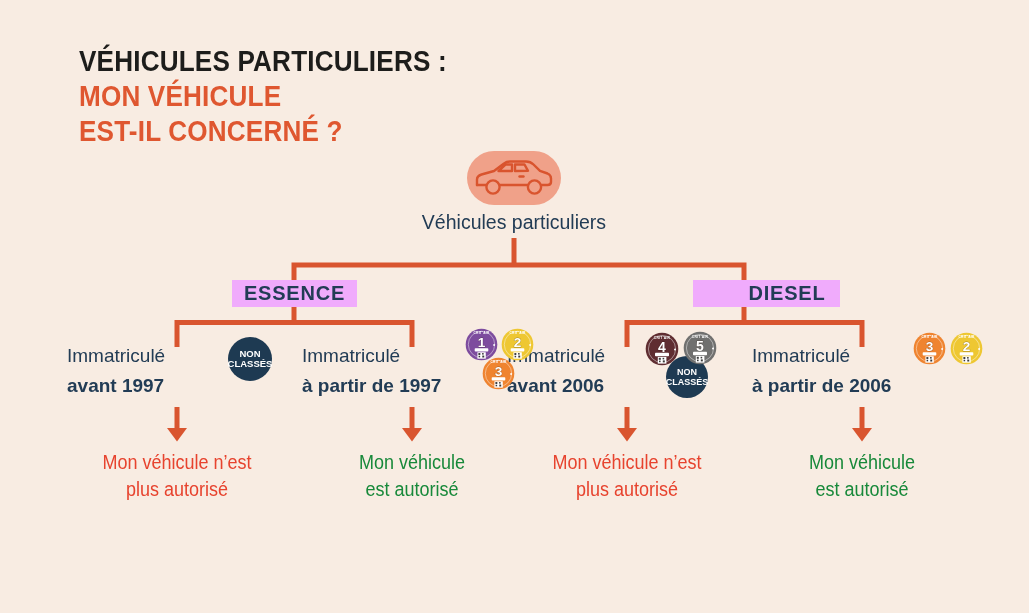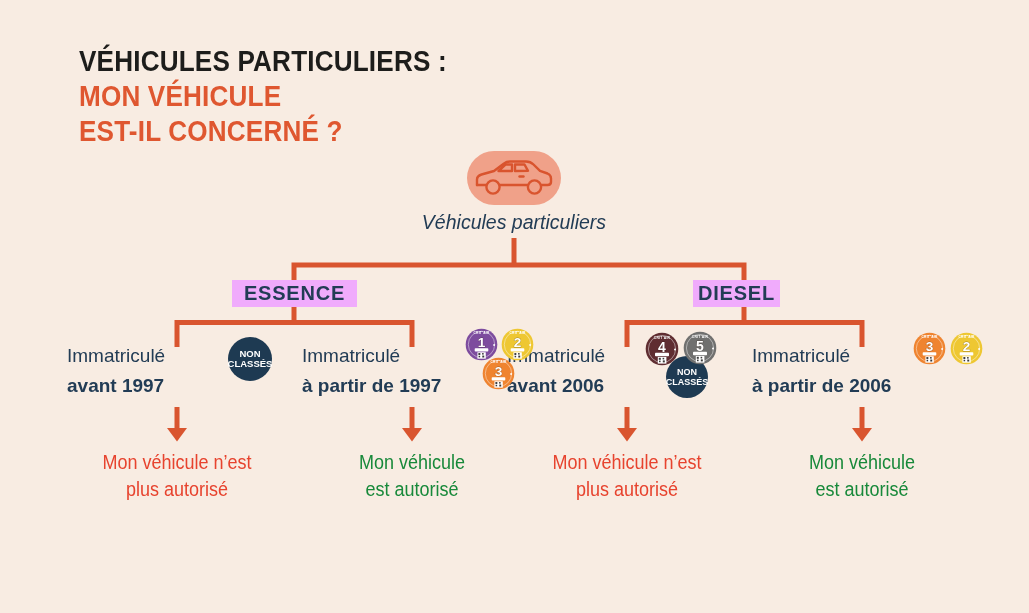--- a/index.html
+++ b/index.html
@@ -14,31 +14,31 @@
     color:#1d1d1b;transform:scaleX(.9);transform-origin:left top;white-space:nowrap;
   }
   .title .orange{color:#df5730;}
   
   .pill{
     position:absolute;left:438px;top:151px;width:94px;height:54px;
     background:#f0a189;border-radius:27px;
   }
   .root-caption{
     position:absolute;left:355px;top:211px;width:260px;text-align:center;
-    font-size:19.5px;font-weight:500;color:#223c55;font-style:italic;
+    font-size:19.5px;font-weight:500;color:#223c55;
   }
   
   .tree-svg{position:absolute;left:0;top:0;width:1029px;height:613px;pointer-events:none;}
   
   .fuel-box{
     position:absolute;top:280px;height:27px;line-height:27px;background:#f0abfc;
     color:#223c55;font-weight:bold;font-size:20px;letter-spacing:.8px;text-align:center;
   }
   .fuel-essence{left:203px;width:125px;}
-  .fuel-diesel{left:664px;width:87px;}
+  .fuel-diesel{left:664px;width:106px;padding-left:41px;}
   
   .leaf{
     position:absolute;top:345px;width:220px;
     color:#223c55;font-size:19px;
   }
   .leaf .l1{font-weight:normal;line-height:22px;}
   .leaf .l2{font-weight:bold;line-height:22px;margin-top:8px;}
   .leaf-1{left:38px;}
   .leaf-2{left:273px;}
   .leaf-3{left:478px;}

